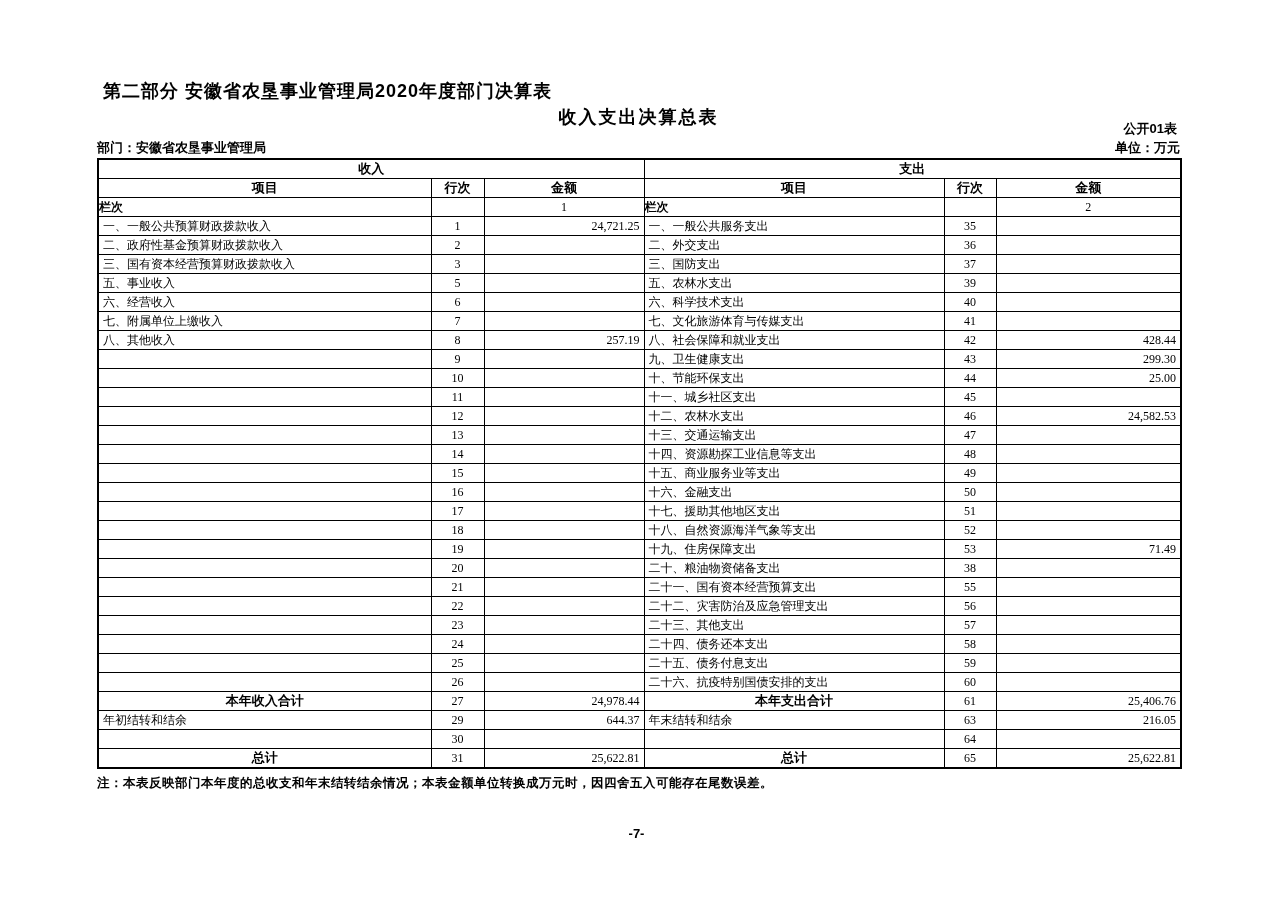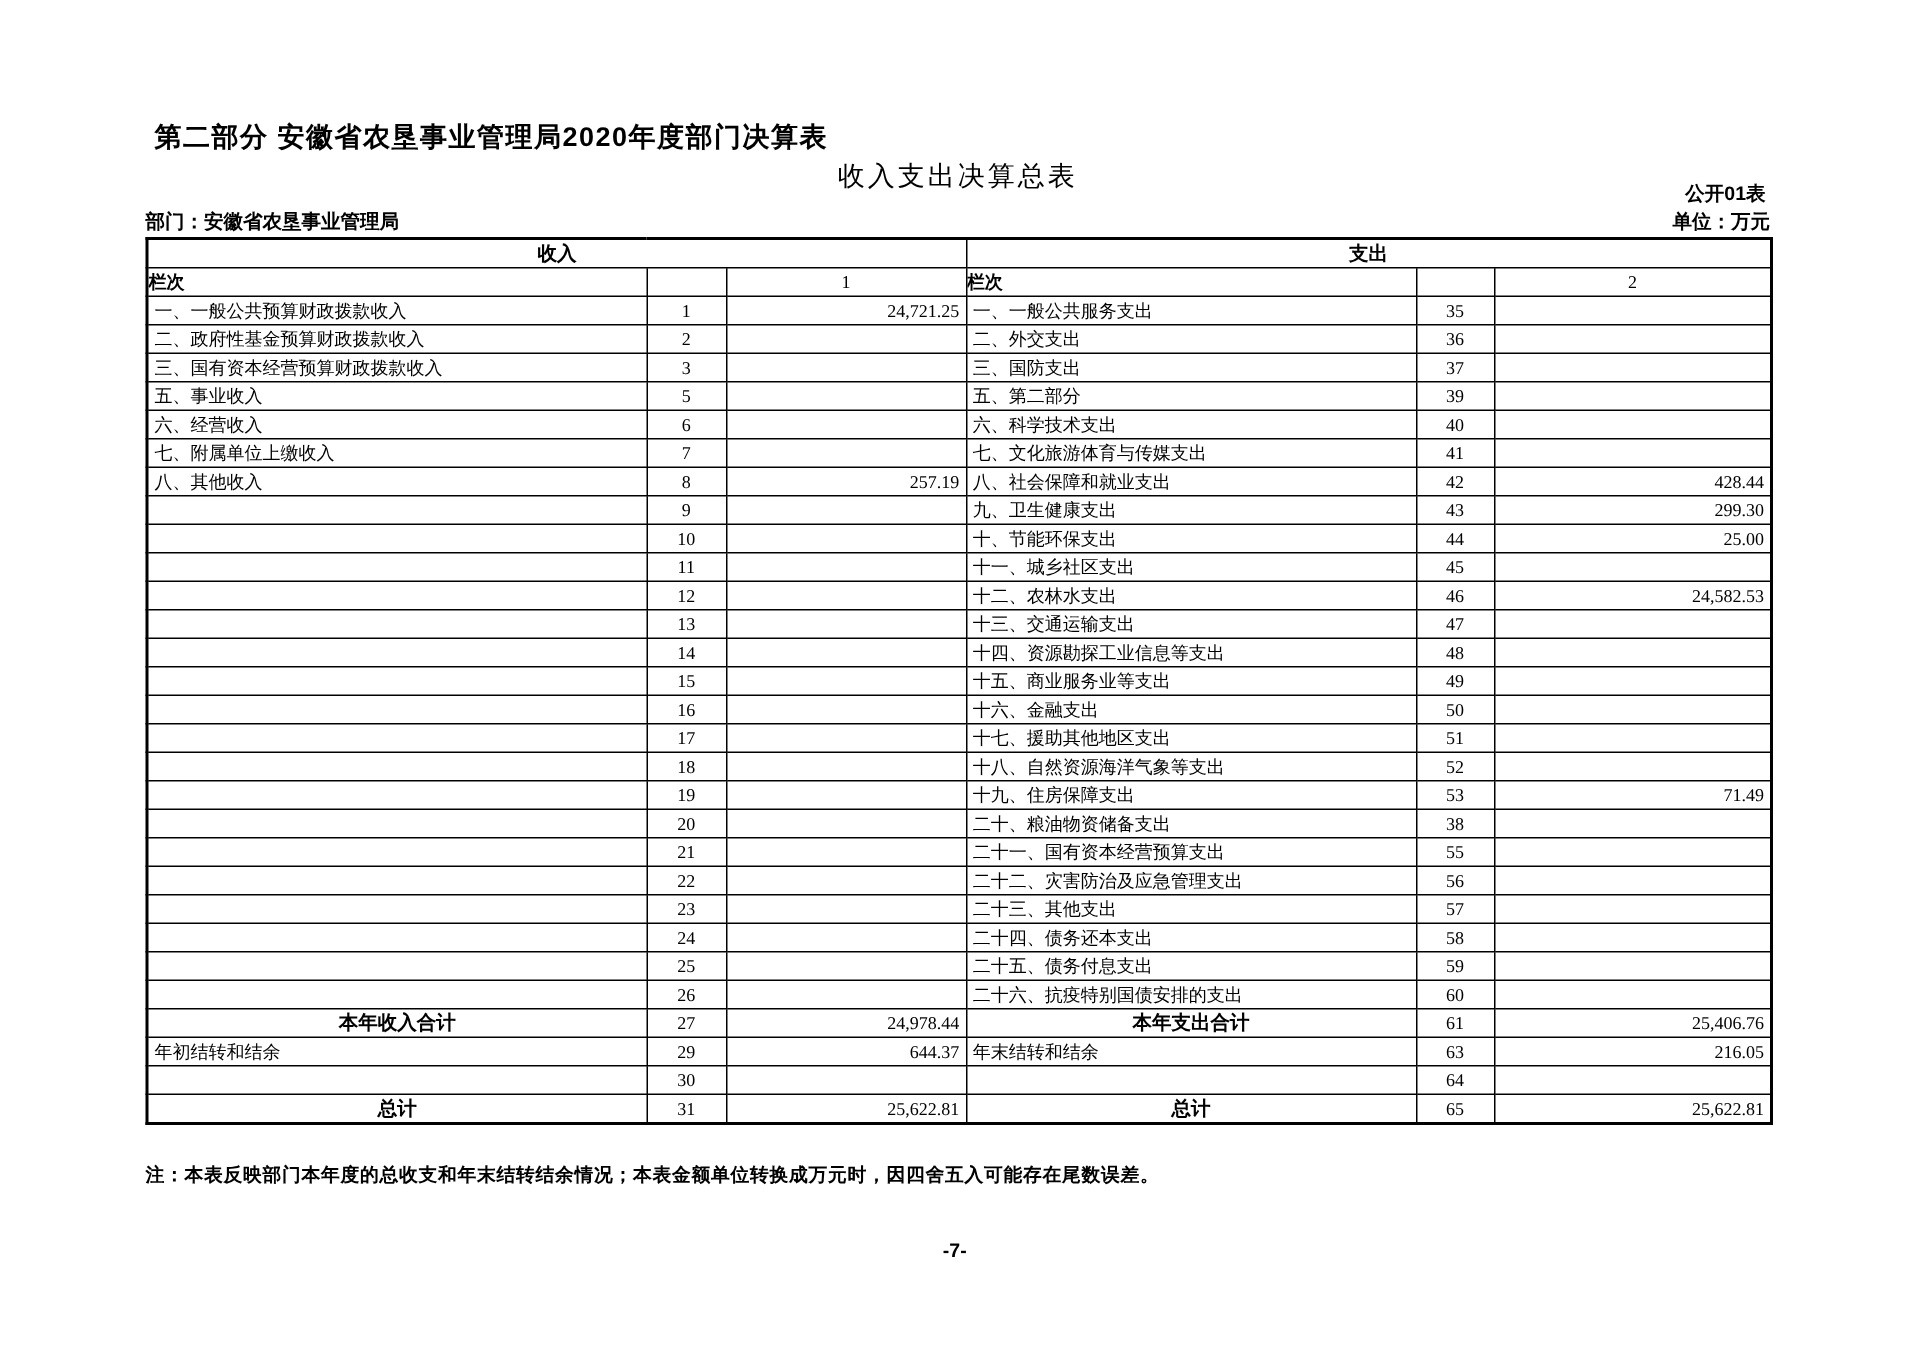--- a/index.html
+++ b/index.html
@@ -13,21 +13,21 @@
   }
   .page { position: absolute; inset: 0; }
 
   .part-title {
     position: absolute; left: 103px; top: 79px;
     font-size: 18px; font-weight: 700; letter-spacing: 1px;
     white-space: nowrap;
   }
   .table-title {
     position: absolute; left: 97px; top: 105px; width: 1083px;
-    text-align: center; font-size: 18px; font-weight: 400; letter-spacing: 2px;
+    text-align: center; font-size: 18px; font-weight: 700; letter-spacing: 2px;
   }
   .form-code {
     position: absolute; left: 97px; top: 120px; width: 1080px;
     text-align: right; font-size: 13px; font-weight: 700;
   }
   .meta-row {
     position: absolute; left: 97px; top: 139px; width: 1083px;
     display: flex; justify-content: space-between;
     font-size: 13px; font-weight: 700;
   }
@@ -98,20 +98,28 @@
       <col style="width:300px">
         <col style="width:52px">
         <col style="width:185px">
     </colgroup>
     <thead>
       <tr>
         <th colspan="3">收入</th>
         <th colspan="3">支出</th>
       </tr>
       <tr>
+        <th>项目</th>
+        <th>行次</th>
+        <th>金额</th>
+        <th>项目</th>
+        <th>行次</th>
+        <th>金额</th>
+      </tr>
+      <tr>
         <td class="lanci">栏次</td>
         <td></td>
         <td class="colno">1</td>
         <td class="lanci">栏次</td>
         <td></td>
         <td class="colno">2</td>
       </tr>
     </thead>
     <tbody>
         <tr>
@@ -135,21 +143,21 @@
           <td class="rowno">3</td>
           <td class="amount"></td>
           <td class="item">三、国防支出</td>
           <td class="rowno">37</td>
           <td class="amount"></td>
         </tr>
         <tr>
           <td class="item">五、事业收入</td>
           <td class="rowno">5</td>
           <td class="amount"></td>
-          <td class="item">五、第二部分</td>
+          <td class="item">五、农林水支出</td>
           <td class="rowno">39</td>
           <td class="amount"></td>
         </tr>
         <tr>
           <td class="item">六、经营收入</td>
           <td class="rowno">6</td>
           <td class="amount"></td>
           <td class="item">六、科学技术支出</td>
           <td class="rowno">40</td>
           <td class="amount"></td>

